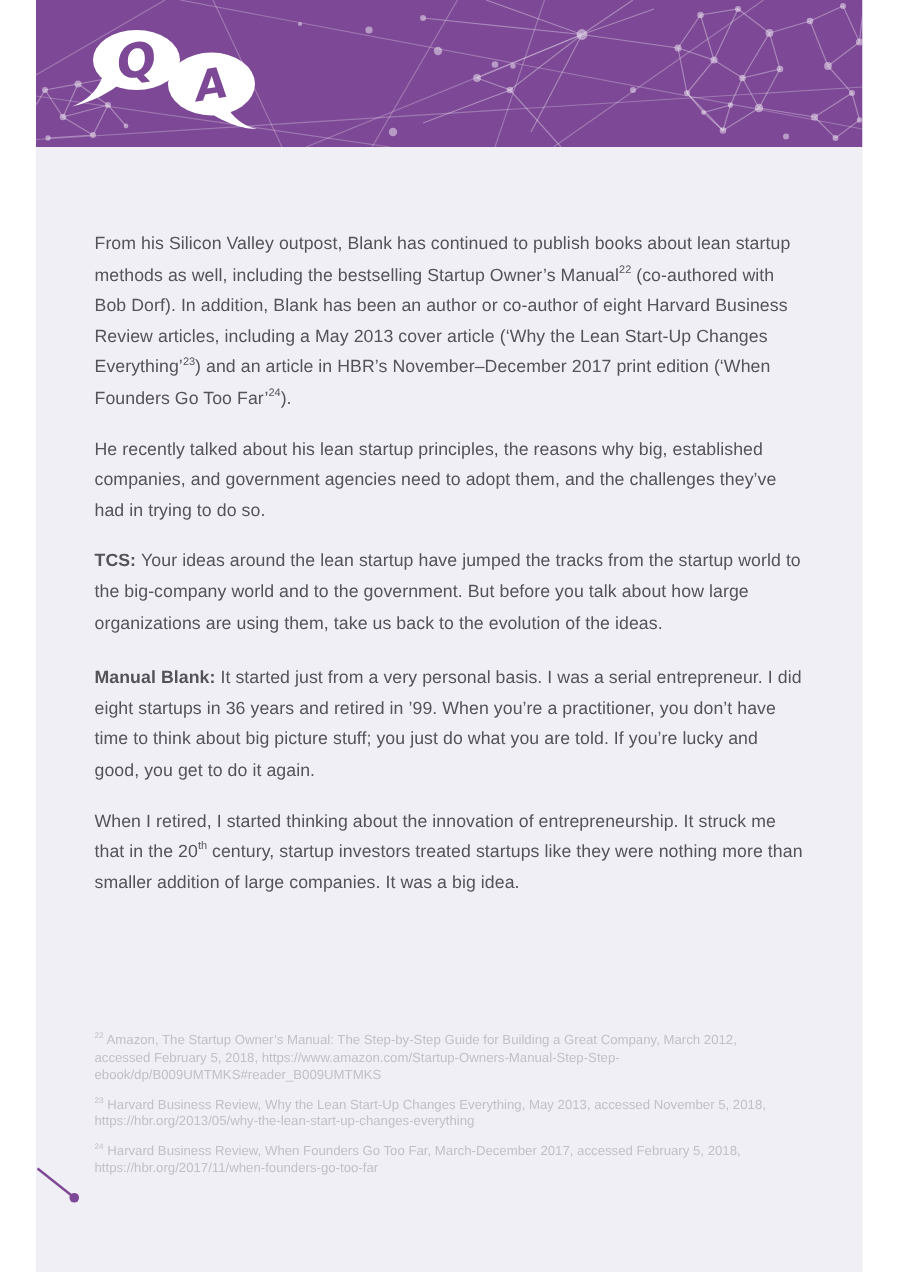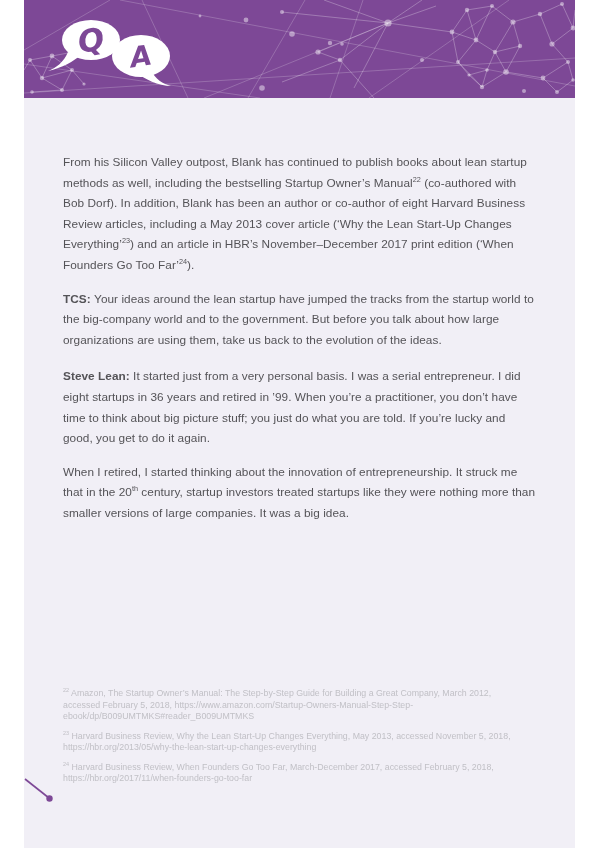--- a/index.html
+++ b/index.html
@@ -138,23 +138,24 @@
       <g>
         <path class="bubble-shape" d="M127 70 C131 79 139 84 147 86 C135 86 120 79 112 72 Z"></path>
         <ellipse class="bubble-shape" cx="117" cy="56" rx="29" ry="21"></ellipse>
         <text class="qa-letter" x="117" y="66" font-size="28" text-anchor="middle" transform="rotate(-9 117 56)">A</text>
       </g>
     </svg>
   </div>
 
   <div class="content">
     <p class="body-para"><span class="run-n">From his Silicon Valley outpost, Blank has continued to publish books about lean startup methods as well, including the bestselling </span><span class="run-i">Startup Owner’s Manual</span><span class="run-s">22</span><span class="run-n"> (co-authored with Bob Dorf). In addition, Blank has been an author or co-author of eight </span><span class="run-i">Harvard Business Review</span><span class="run-n"> articles, including a May 2013 cover article (‘Why the Lean Start-Up Changes Everything’</span><span class="run-s">23</span><span class="run-n">) and an article in </span><span class="run-i">HBR</span><span class="run-n">’s November–December 2017 print edition (‘When Founders Go Too Far’</span><span class="run-s">24</span><span class="run-n">).</span></p>
+    <p class="body-para"><span class="run-n">He recently talked about his lean startup principles, the reasons why big, established companies, and government agencies need to adopt them, and the challenges they’ve had in trying to do so.</span></p>
     <p class="body-para no-gap"><span class="run-b">TCS: </span><span class="run-i">Your ideas around the lean startup have jumped the tracks from the startup world to the big-company world and to the government. But before you talk about how large organizations are using them, take us back to the evolution of the ideas.</span></p>
-    <p class="body-para"><span class="run-b">Steve Lean: </span><span class="run-n">It started just from a very personal basis. I was a serial entrepreneur. I did eight startups in 36 years and retired in ’99. When you’re a practitioner, you don’t have time to think about big picture stuff; you just do what you are told. If you’re lucky and good, you get to do it again.</span></p>
-    <p class="body-para"><span class="run-n">When I retired, I started thinking about the innovation of entrepreneurship. It struck me that in the 20</span><span class="run-s">th</span><span class="run-n"> century, startup investors treated startups like they were nothing more than smaller versions of large companies. It was a big idea.</span></p>
+    <p class="body-para"><span class="run-b">Manual Blank: </span><span class="run-n">It started just from a very personal basis. I was a serial entrepreneur. I did eight startups in 36 years and retired in ’99. When you’re a practitioner, you don’t have time to think about big picture stuff; you just do what you are told. If you’re lucky and good, you get to do it again.</span></p>
+    <p class="body-para"><span class="run-n">When I retired, I started thinking about the innovation of entrepreneurship. It struck me that in the 20</span><span class="run-s">th</span><span class="run-n"> century, startup investors treated startups like they were nothing more than smaller addition of large companies. It was a big idea.</span></p>
   </div>
 
   <div class="footnotes">
     <p class="footnote"><span class="run-s">22</span><span class="run-n"> Amazon, The Startup Owner’s Manual: The Step-by-Step Guide for Building a Great Company, March 2012, accessed February 5, 2018, https://www.amazon.com/Startup-Owners-Manual-Step-Step-ebook/dp/B009UMTMKS#reader_B009UMTMKS</span></p>
     <p class="footnote"><span class="run-s">23</span><span class="run-n"> Harvard Business Review, Why the Lean Start-Up Changes Everything, May 2013, accessed November 5, 2018, https://hbr.org/2013/05/why-the-lean-start-up-changes-everything</span></p>
     <p class="footnote"><span class="run-s">24</span><span class="run-n"> Harvard Business Review, When Founders Go Too Far, March-December 2017, accessed February 5, 2018, https://hbr.org/2017/11/when-founders-go-too-far</span></p>
   </div>
 
   <svg class="corner-arrow" width="40" height="34" viewBox="0 0 40 34">
     <line x1="1" y1="5" x2="25" y2="24"></line>

